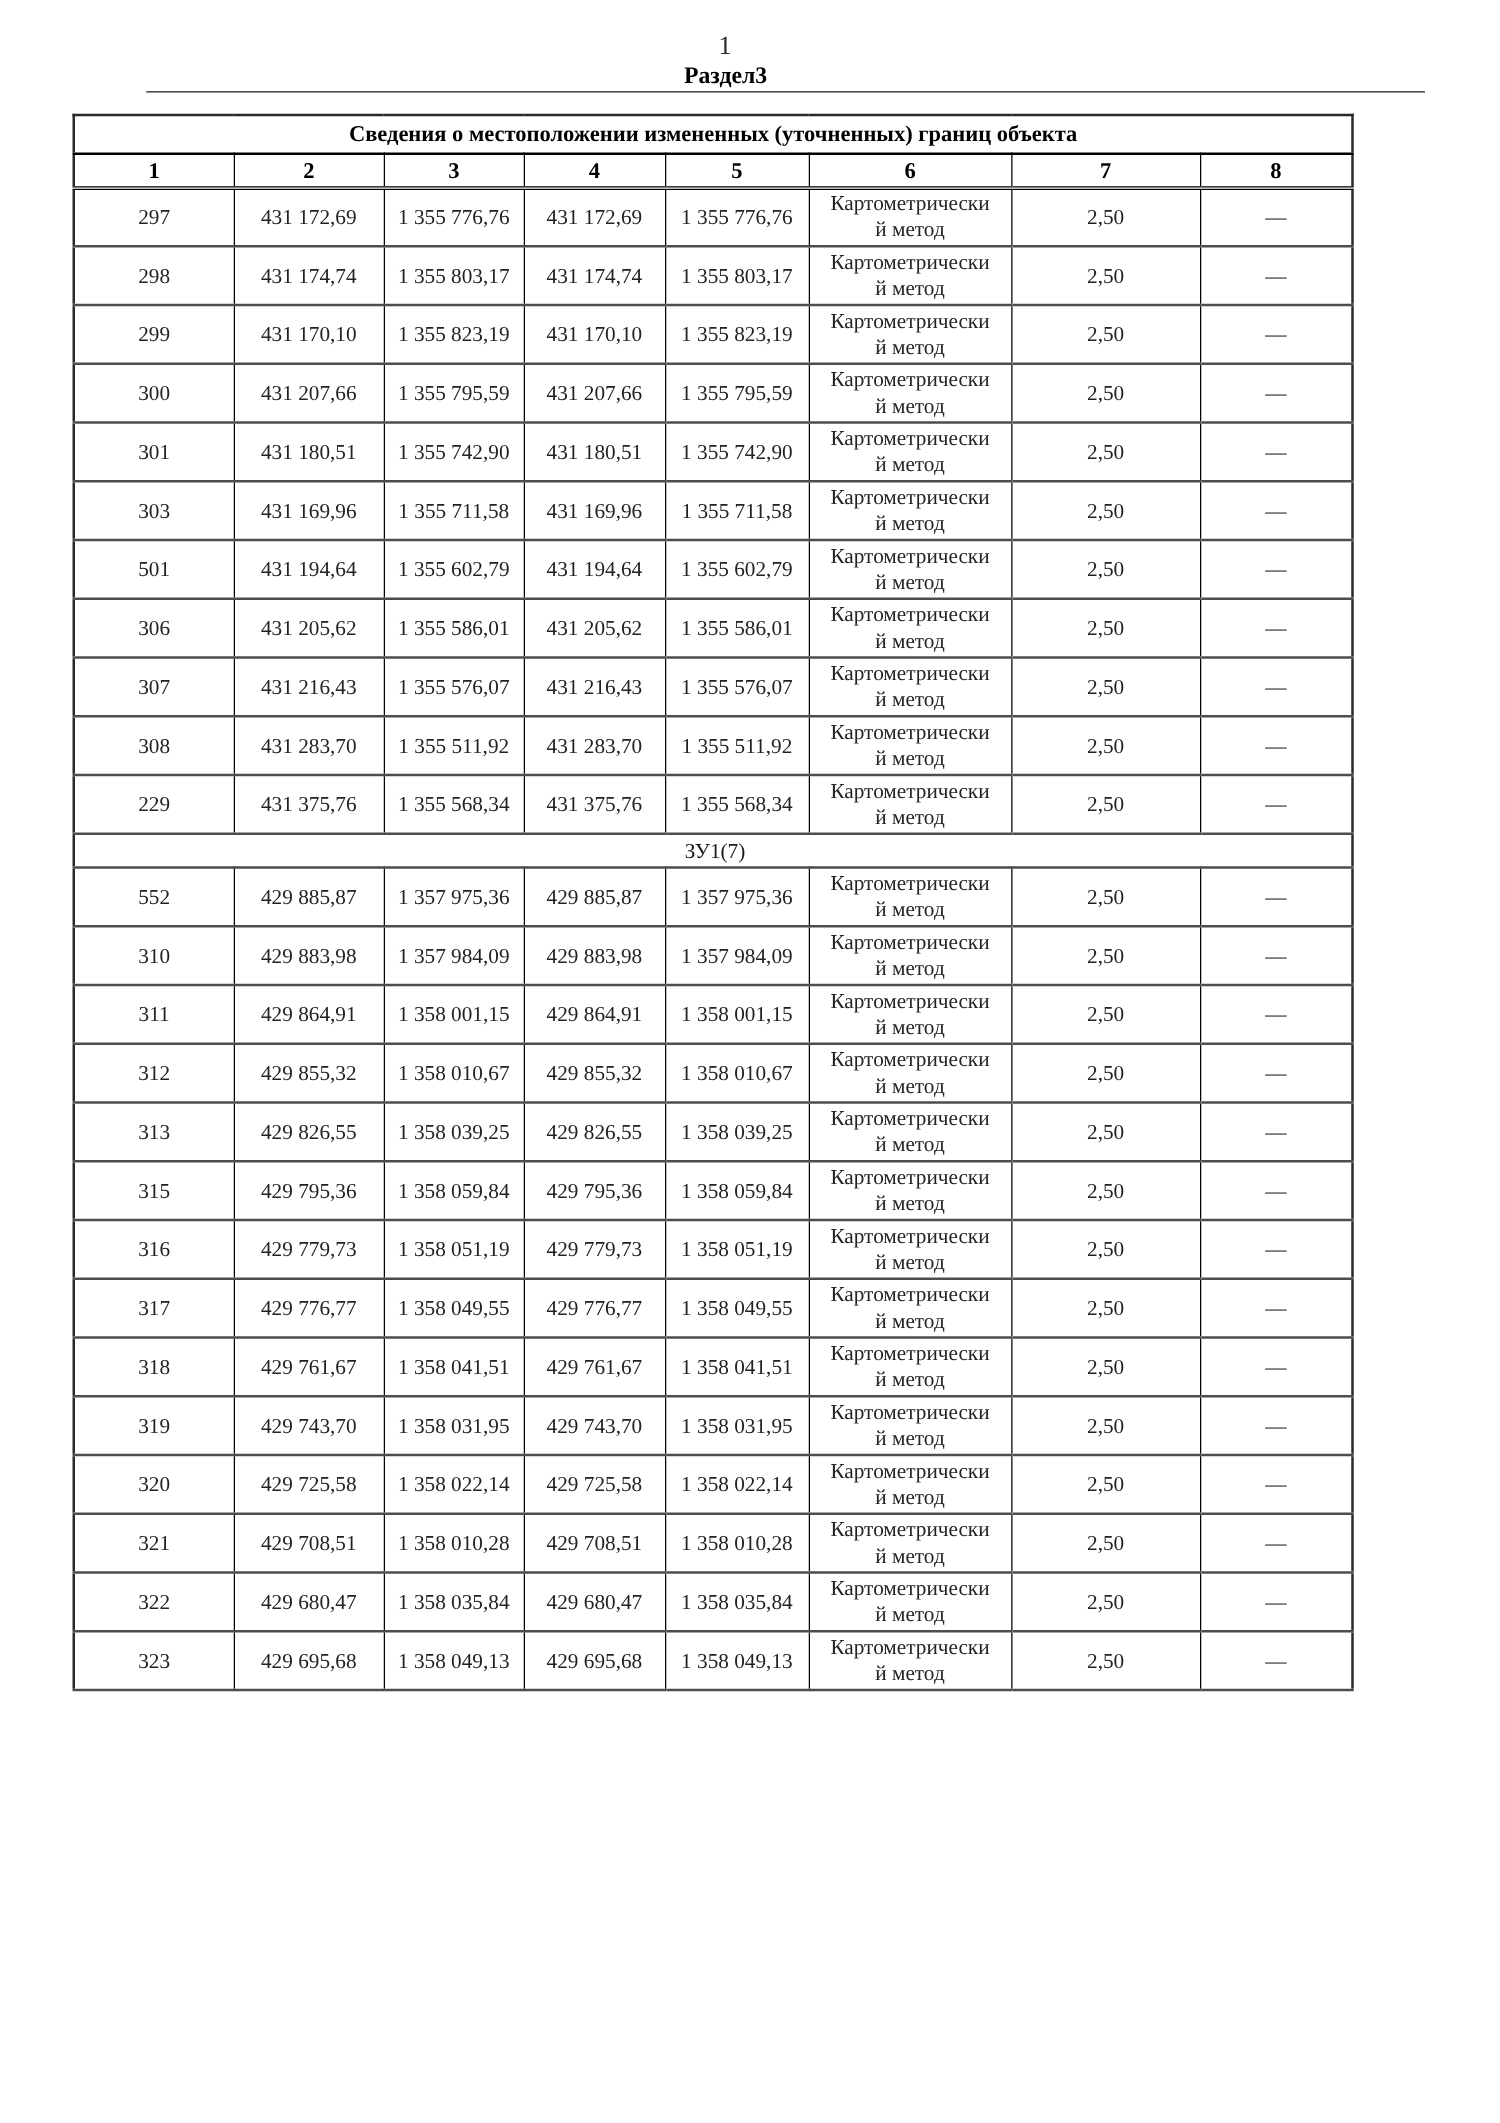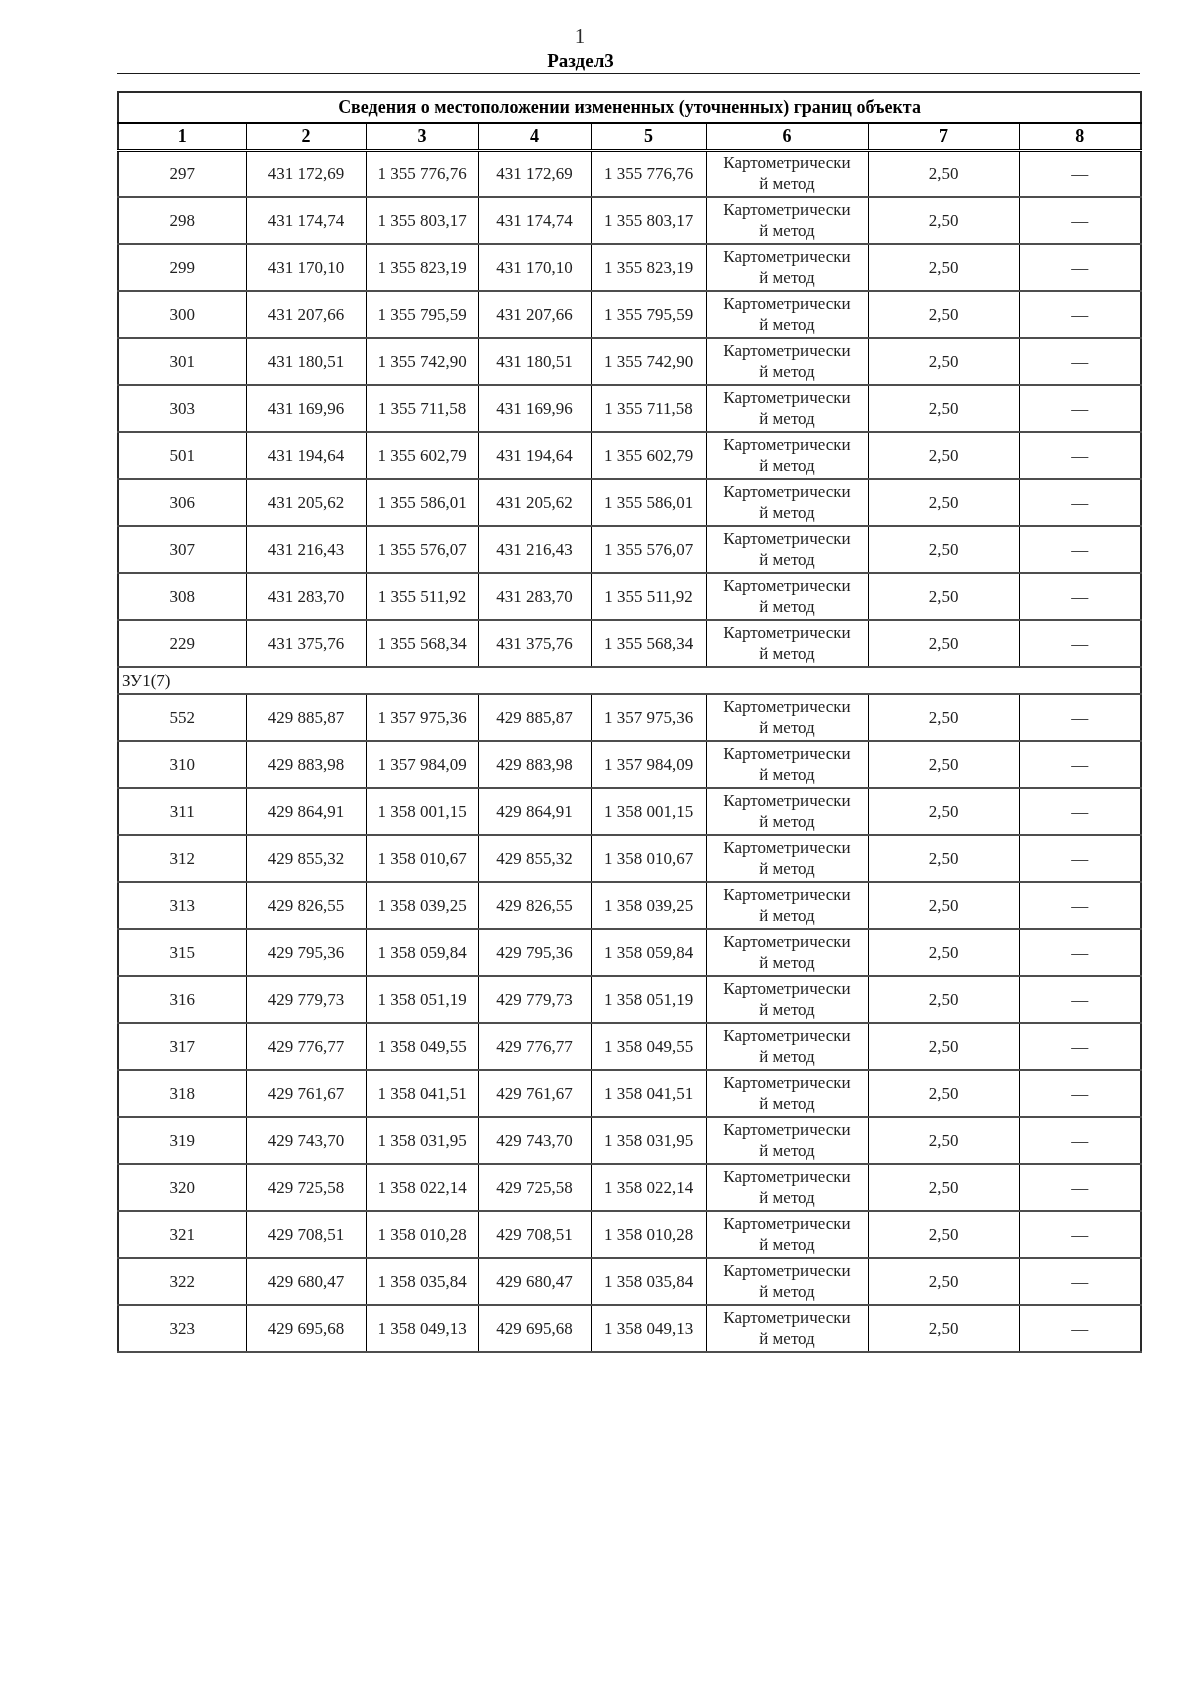--- a/index.html
+++ b/index.html
@@ -32,21 +32,21 @@
   .section-heading {
     display: inline-block;
     font-size: 19px;
     font-weight: bold;
     color: #000;
     transform: translateX(-48px);
   }
 
   table.boundaries {
     width: 1023px;
-    margin-left: 117px;
+    margin-left: 58px;
     border-collapse: collapse;
     table-layout: fixed;
   }
   table.boundaries td {
     border-left: 1px solid #000;
     border-right: 1px solid #000;
     border-top: 2px solid #4d4d4d;
     border-bottom: 2px solid #4d4d4d;
     text-align: center;
     vertical-align: middle;
@@ -68,21 +68,21 @@
     font-weight: bold;
     font-size: 18px;
     color: #000;
     border-top: 2px solid #000;
     border-bottom: 3px double #000;
   }
   tr.row-data { height: 47px; }
   tr.row-data td { color: #222; }
   tr.row-label { height: 27px; }
   tr.row-label td {
-    text-align: left;
+    text-align: center;
     padding-left: 3px;
     font-size: 17px;
     color: #1a1a1a;
   }
   .method-line { display: block; line-height: 1.22; text-align: center; }
   .dash-cell { color: #3d3d3d; }
 </style>
 </head>
 <body>
 

